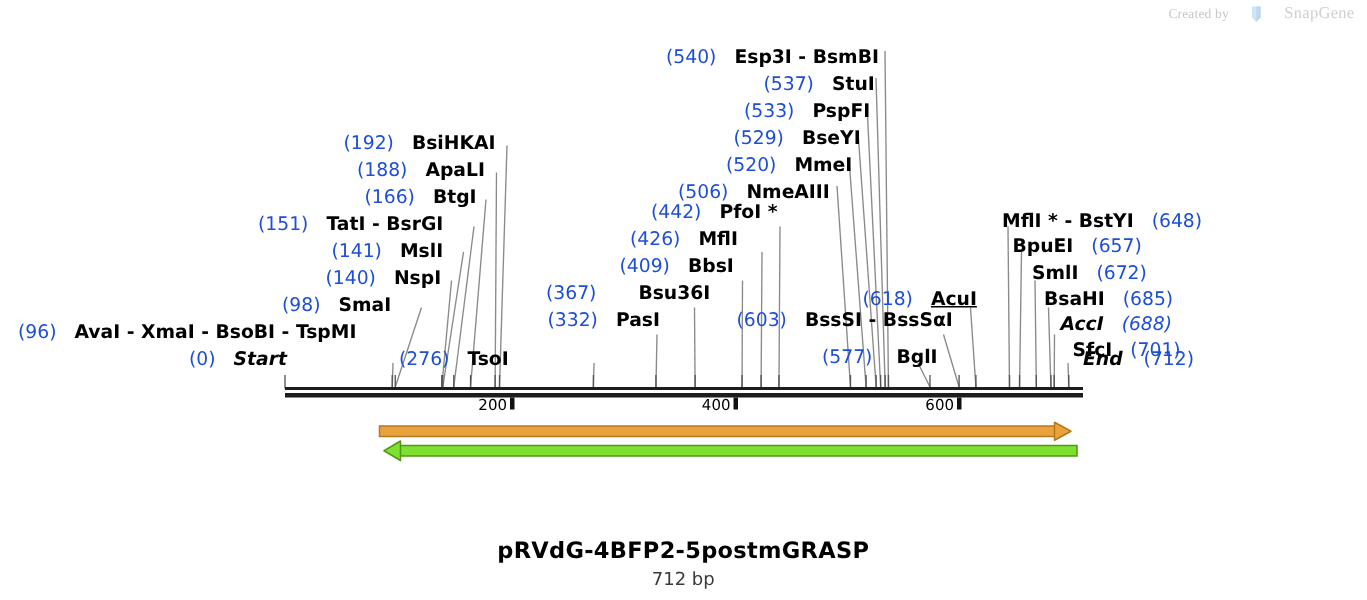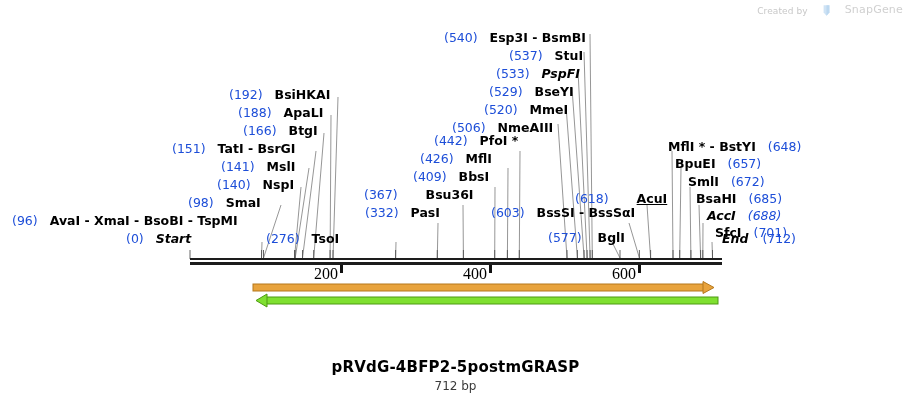--- a/index.html
+++ b/index.html
@@ -5,22 +5,22 @@
   html,body{margin:0;padding:0;}
   body{
     width:911px;height:400px;background:#ffffff;overflow:hidden;
     font-family:"DejaVu Sans","Liberation Sans",sans-serif;
     -webkit-font-smoothing:antialiased;
   }
   #map{position:relative;width:911px;height:400px;}
 
   
   .credit{
-    position:absolute;right:8px;top:3px;display:flex;align-items:flex-end;gap:15px;
-    font-size:9px;color:#c8c8c8;letter-spacing:.1px;
+    position:absolute;right:8px;top:3px;display:flex;align-items:center;gap:15px;
+    font-size:9px;color:#c8c8c8;letter-spacing:.1px;font-family:Liberation Serif, serif;
   }
   .credit .logo{display:inline-block;width:7px;height:11px;position:relative;}
   .credit .logo svg{display:block;}
   .credit .brand{color:#d0d0d0;font-size:11px;font-weight:400;letter-spacing:.2px;}
 
   
   .lbl{
     position:absolute;white-space:nowrap;font-size:12.5px;color:#000;
     line-height:13px;
   }
@@ -36,22 +36,22 @@
   .backbone{
     position:absolute;left:190px;top:258px;width:532px;height:7px;
   }
   .bb-top{position:absolute;left:0;top:0;width:100%;height:2px;background:#1d1d1d;}
   .bb-bot{position:absolute;left:0;top:4px;width:100%;height:3px;background:#1d1d1d;}
 
   
   .ruler{position:absolute;left:0;top:265px;width:911px;height:18px;}
   .rtick{position:absolute;top:0;width:3px;height:8px;background:#111;}
   .rnum{
-    position:absolute;top:0;font-size:16px;color:#000;
-    transform:translateX(-100%);padding-right:2px;white-space:nowrap;font-family:Liberation Serif, serif;
+    position:absolute;top:0;font-size:10px;color:#000;
+    transform:translateX(-100%);padding-right:2px;white-space:nowrap;
   }
 
   
   .feat{position:absolute;}
   .feat svg{display:block;overflow:visible;}
 
   
   .footer{
     position:absolute;left:0;top:358px;width:911px;text-align:center;
   }
@@ -159,21 +159,21 @@
     <span class="enz" style="margin-left:8px;">Esp3I - BsmBI</span>
   </div>
 
   <div class="lbl" style="left:509px;top:49px;">
     <span class="pos">(537)</span>
     <span class="enz" style="margin-left:8px;">StuI</span>
   </div>
 
   <div class="lbl" style="left:496px;top:67px;">
     <span class="pos">(533)</span>
-    <span class="enz" style="margin-left:8px;font-style:italic;">PspFI</span>
+    <span class="enz" style="margin-left:8px;">PspFI</span>
   </div>
 
   <div class="lbl" style="left:489px;top:85px;">
     <span class="pos">(529)</span>
     <span class="enz" style="margin-left:8px;">BseYI</span>
   </div>
 
   <div class="lbl" style="left:484px;top:103px;">
     <span class="pos">(520)</span>
     <span class="enz" style="margin-left:8px;">MmeI</span>
@@ -254,21 +254,21 @@
     <span class="enz" style="margin-left:8px;">PasI</span>
   </div>
 
   <div class="lbl" style="left:266px;top:232px;">
     <span class="pos">(276)</span>
     <span class="enz" style="margin-left:8px;">TsoI</span>
   </div>
 
   <div class="lbl" style="left:575px;top:192px;">
     <span class="pos">(618)</span>
-    <span class="enz" style="margin-left:24px;text-decoration:underline;">AcuI</span>
+    <span class="enz" style="margin-left:8px;text-decoration:underline;">AcuI</span>
   </div>
 
   <div class="lbl" style="left:491px;top:206px;">
     <span class="pos">(603)</span>
     <span class="enz" style="margin-left:8px;">BssSI - BssSαI</span>
   </div>
 
   <div class="lbl" style="left:548px;top:231px;">
     <span class="pos">(577)</span>
     <span class="enz" style="margin-left:12px;">BglI</span>

